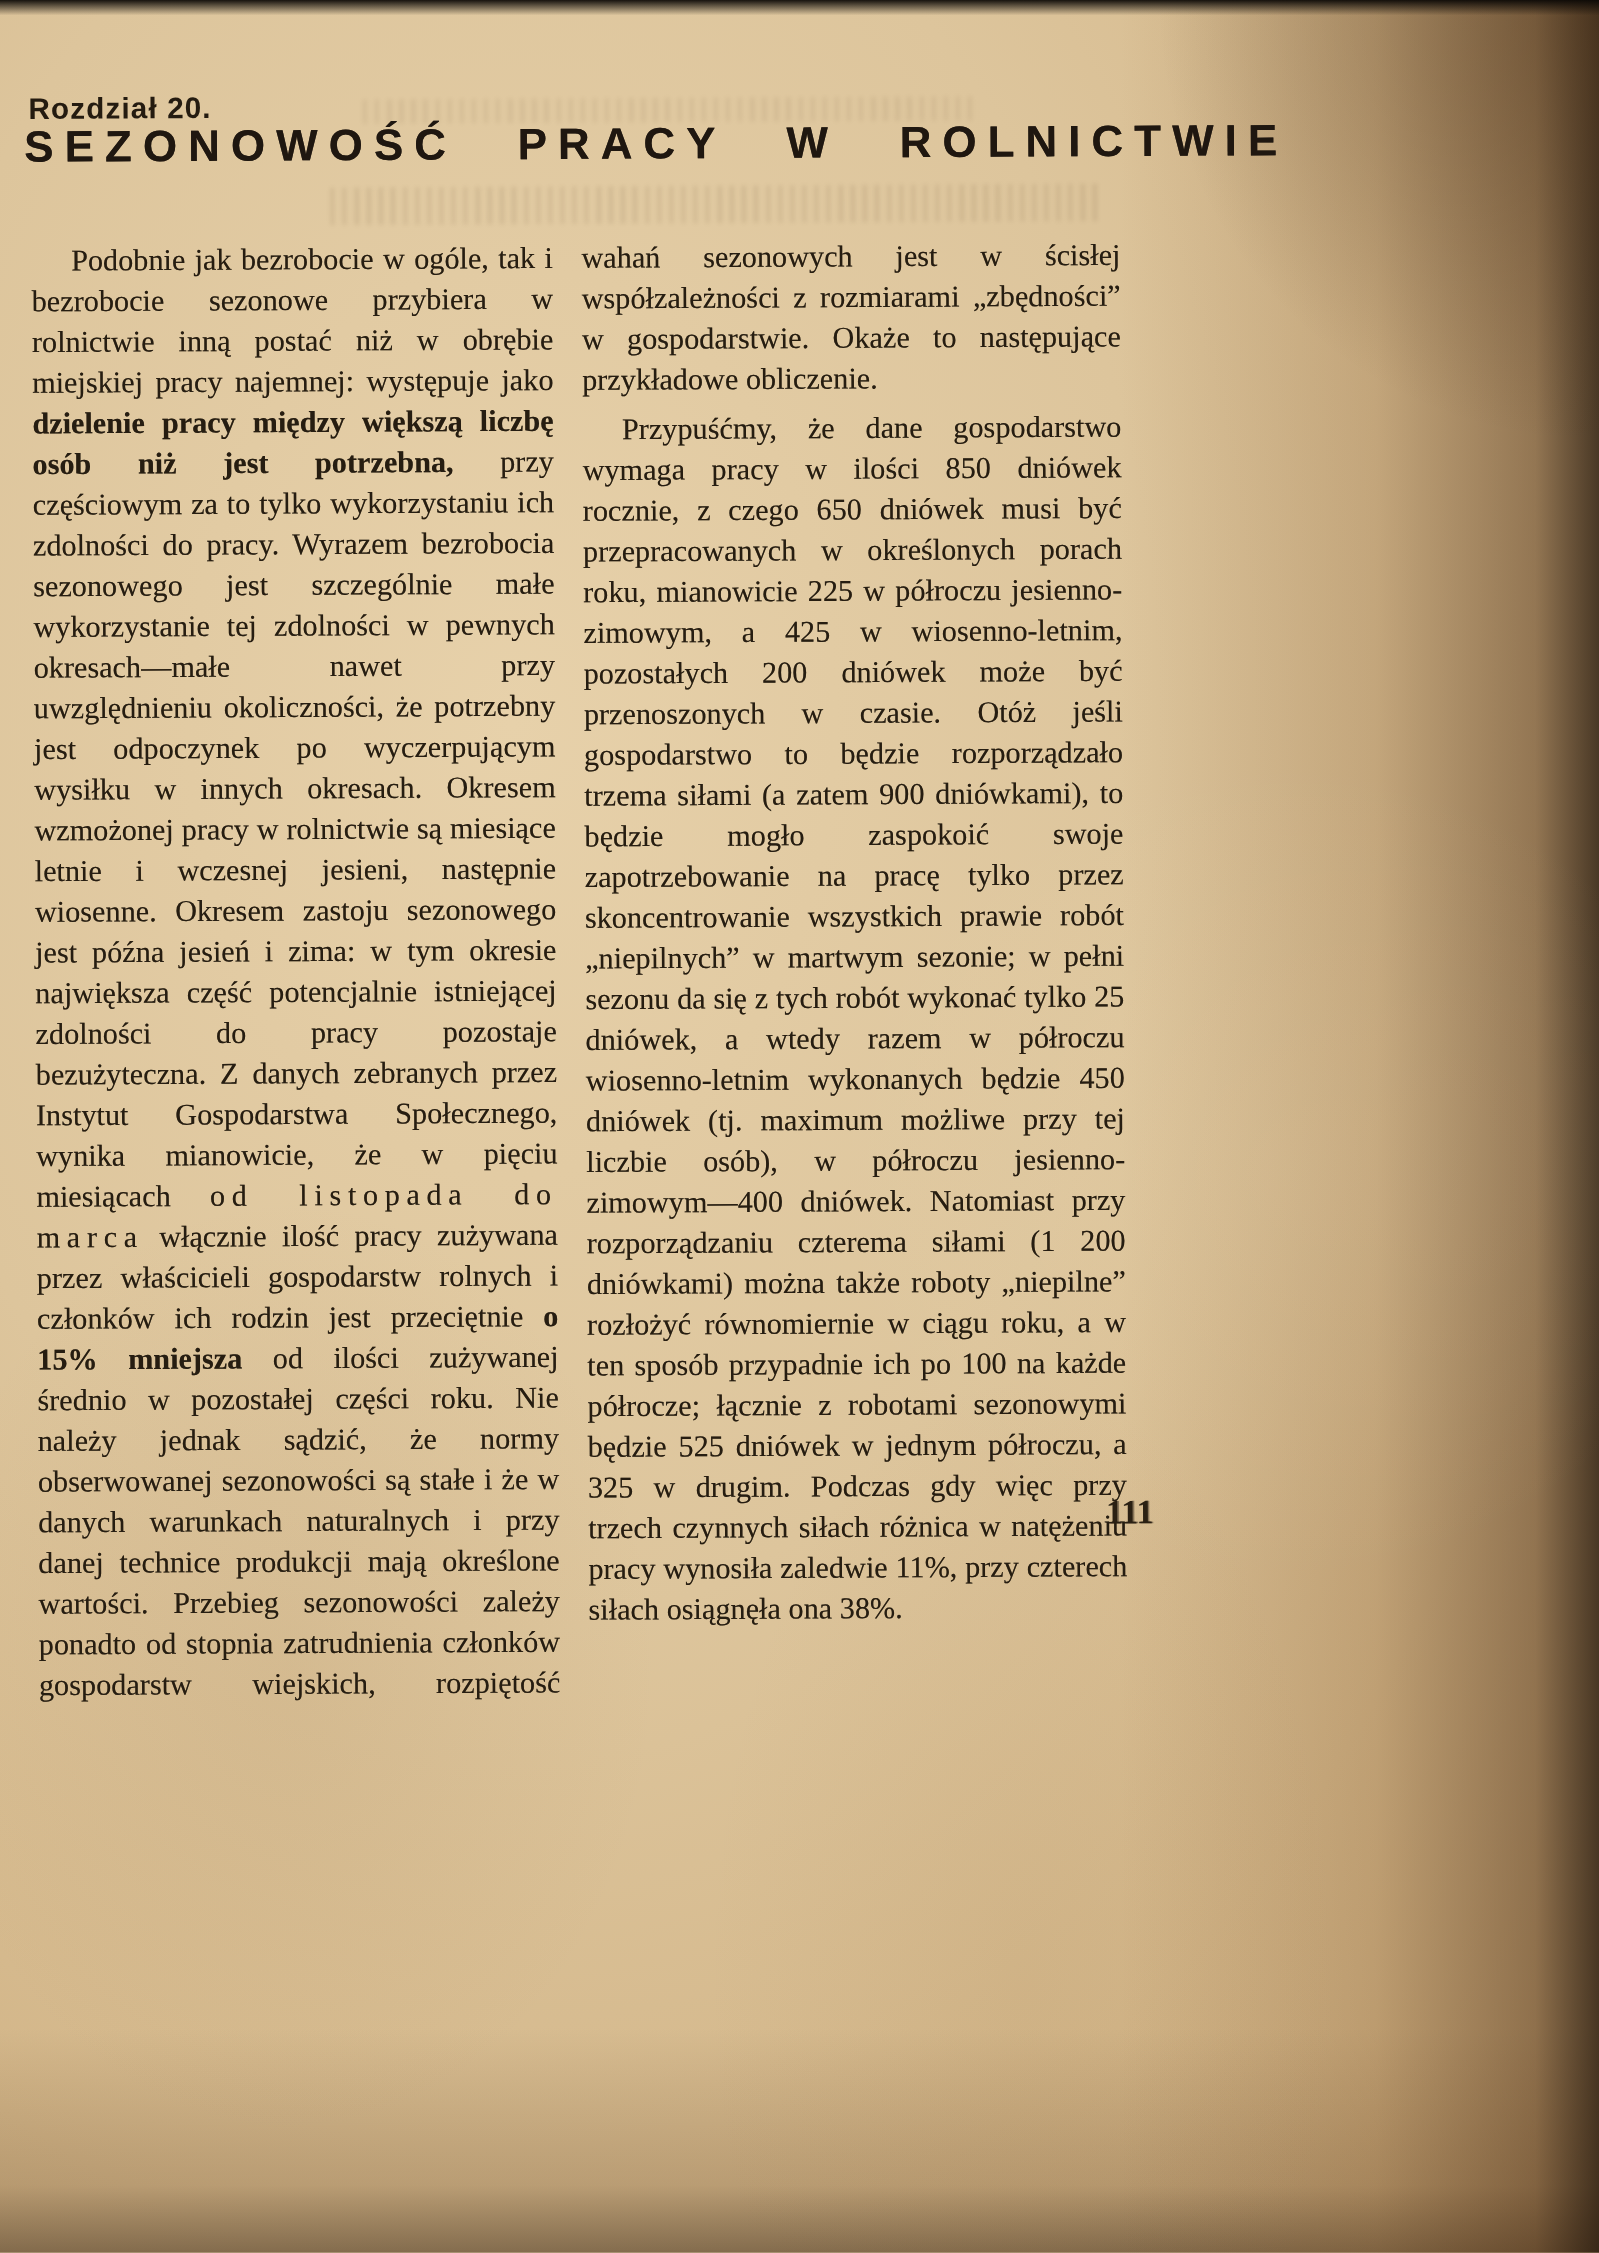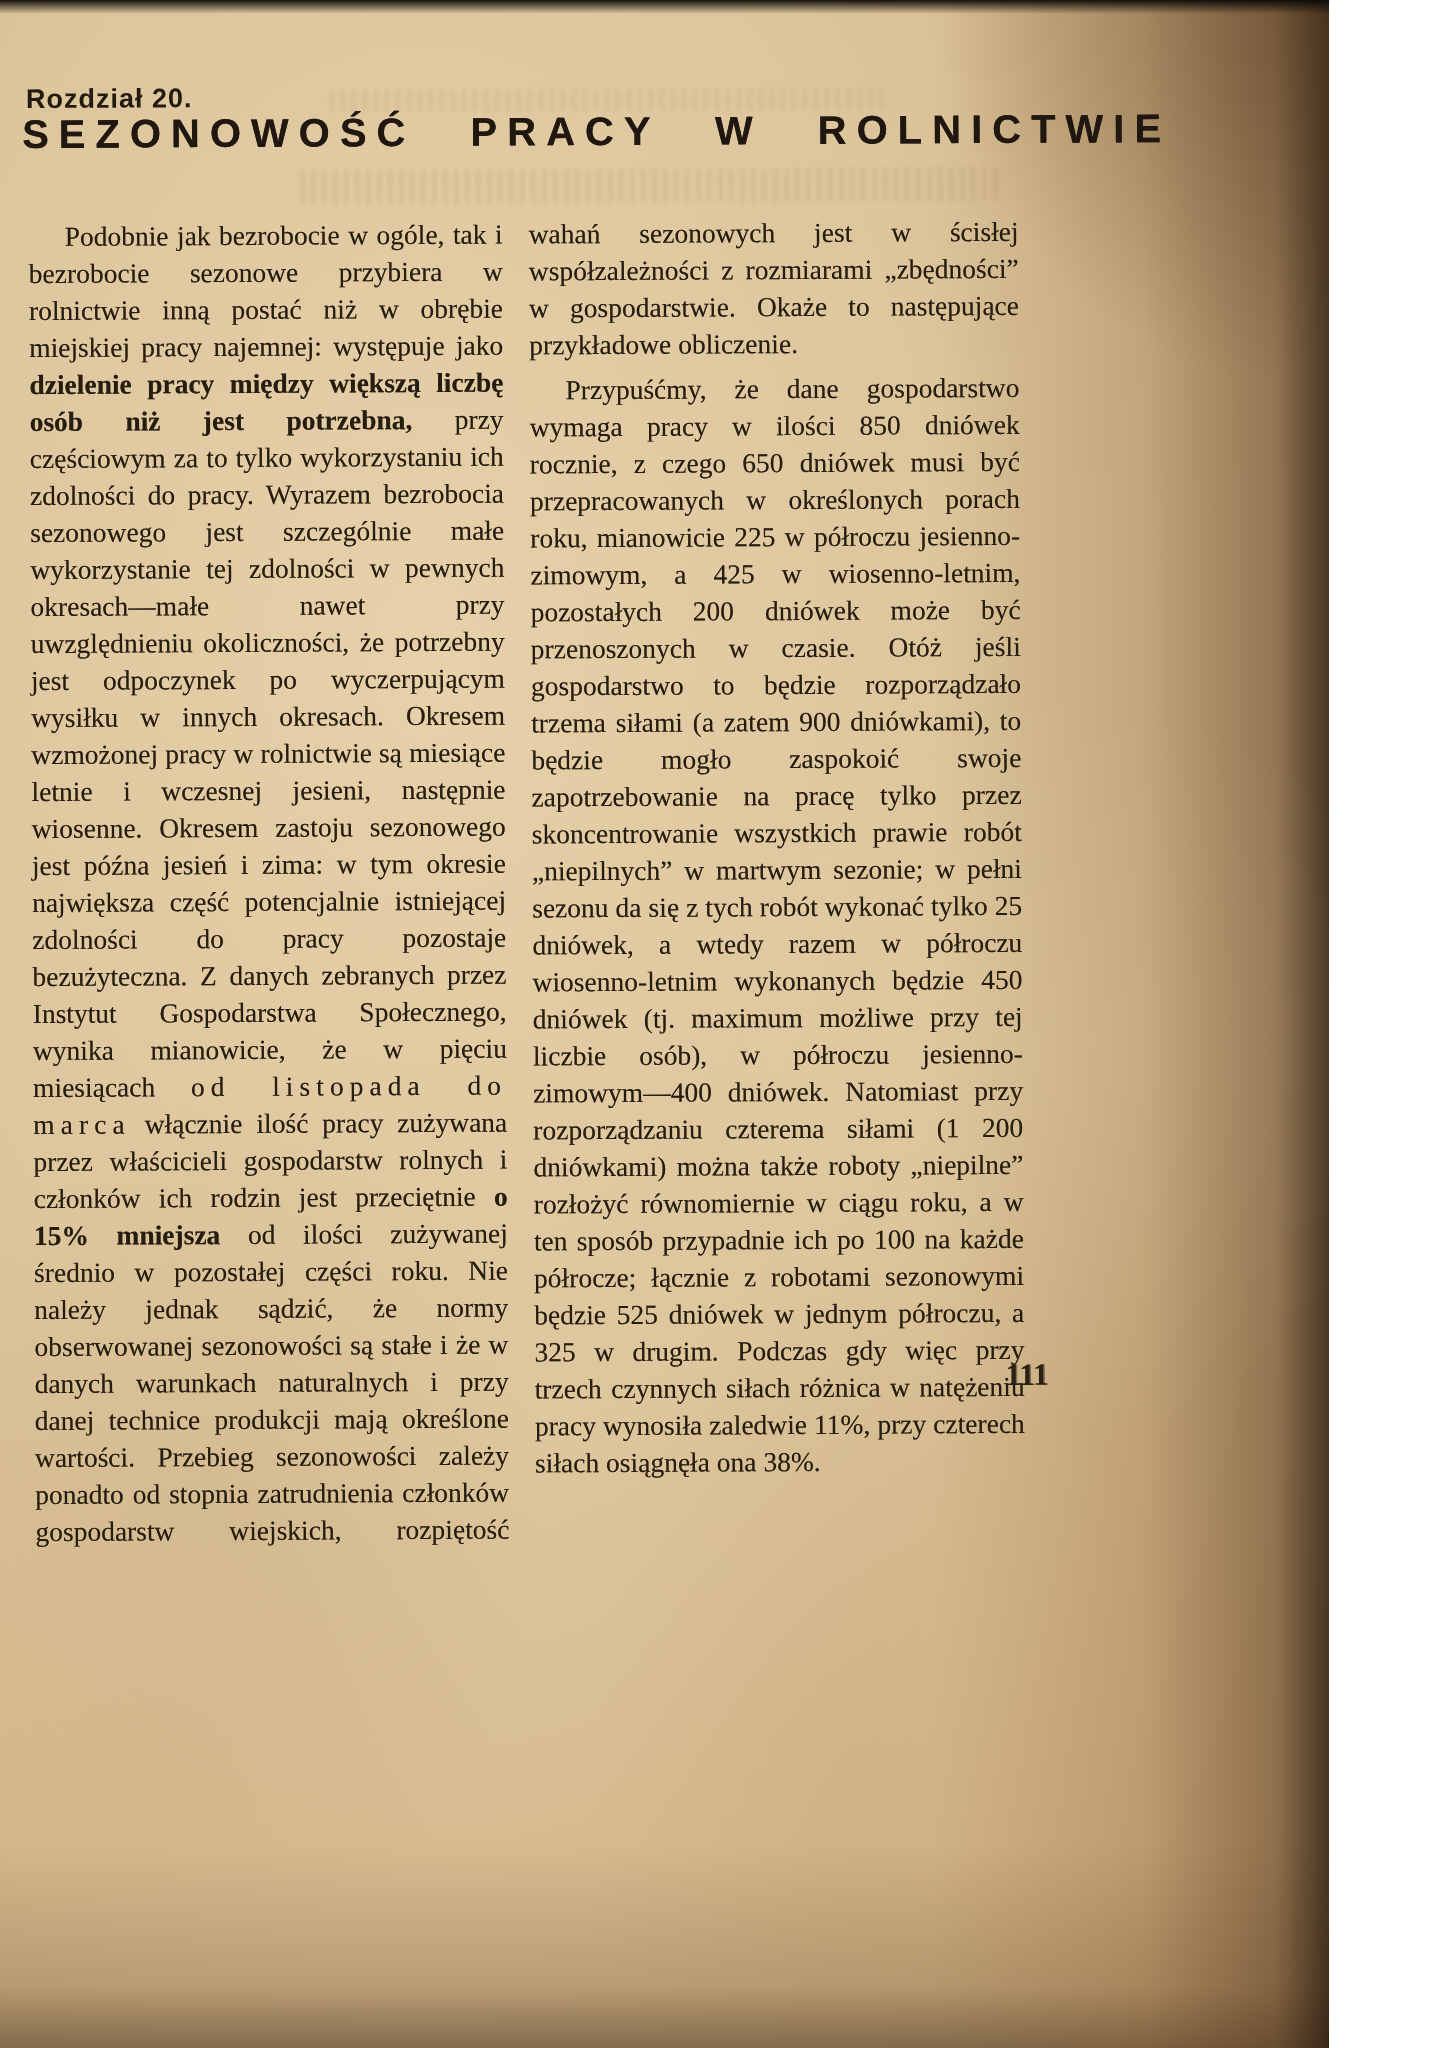--- a/index.html
+++ b/index.html
@@ -1,29 +1,28 @@
 <!DOCTYPE html>
 <html lang="pl"><head>
 <meta charset="utf-8">
 <style>
   html,body{margin:0;padding:0;}
   body{
     width:1454px;height:2048px;overflow:hidden;
     font-family:"Liberation Serif","DejaVu Serif",serif;
   }
   .screen{
-    position:relative;width:1316px;height:2048px;
+    position:relative;width:1454px;height:2048px;
     background:
       linear-gradient(to bottom, rgba(12,9,6,0.95) 0px, rgba(12,9,6,0) 14px),
       radial-gradient(circle at 100% 0%, rgba(70,45,22,0.45) 0%, rgba(70,45,22,0) 16%),
       linear-gradient(to right, rgba(120,80,40,0) 70%, rgba(120,80,40,0.22) 86%, rgba(82,52,26,0.5) 96%, rgba(38,24,12,0.8) 100%),
       linear-gradient(to bottom, rgba(0,0,0,0) 90%, rgba(90,60,32,0.22) 97%, rgba(52,34,18,0.5) 100%),
       radial-gradient(ellipse at 32% 32%, #e7d1aa 0%, #ddc59c 42%, #d3b689 72%, #c8a778 100%);
     background-color:#d8bf95;
-    padding-left:13px;
   }
   .stains{
     position:absolute;inset:0;pointer-events:none;
     background:
       radial-gradient(ellipse at 18% 74%, rgba(146,108,62,0.10) 0%, rgba(146,108,62,0) 20%),
       radial-gradient(ellipse at 64% 88%, rgba(146,108,62,0.08) 0%, rgba(146,108,62,0) 22%),
       radial-gradient(ellipse at 80% 52%, rgba(255,240,205,0.10) 0%, rgba(255,240,205,0) 25%);
   }
   .content{
     position:absolute;left:0;top:0;width:1454px;height:2048px;

